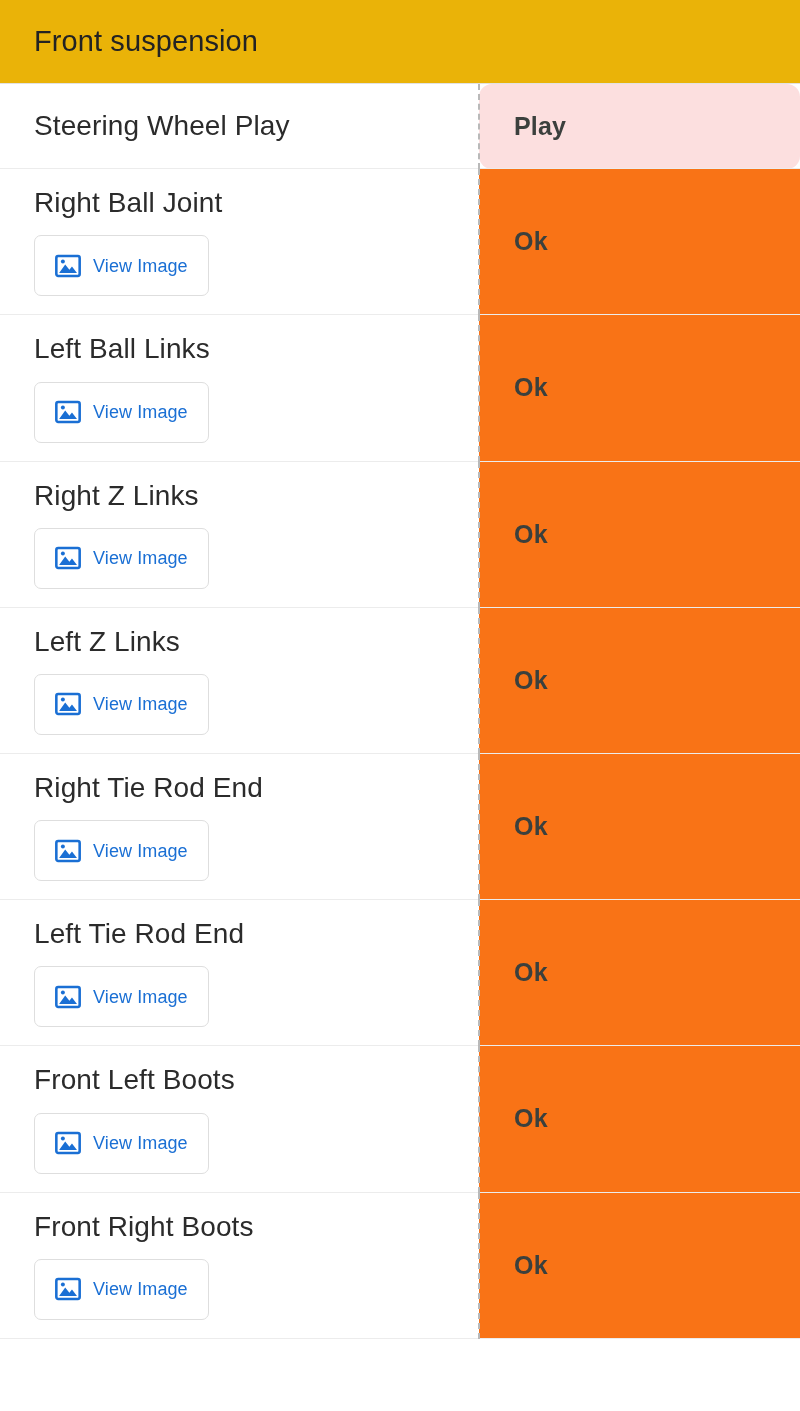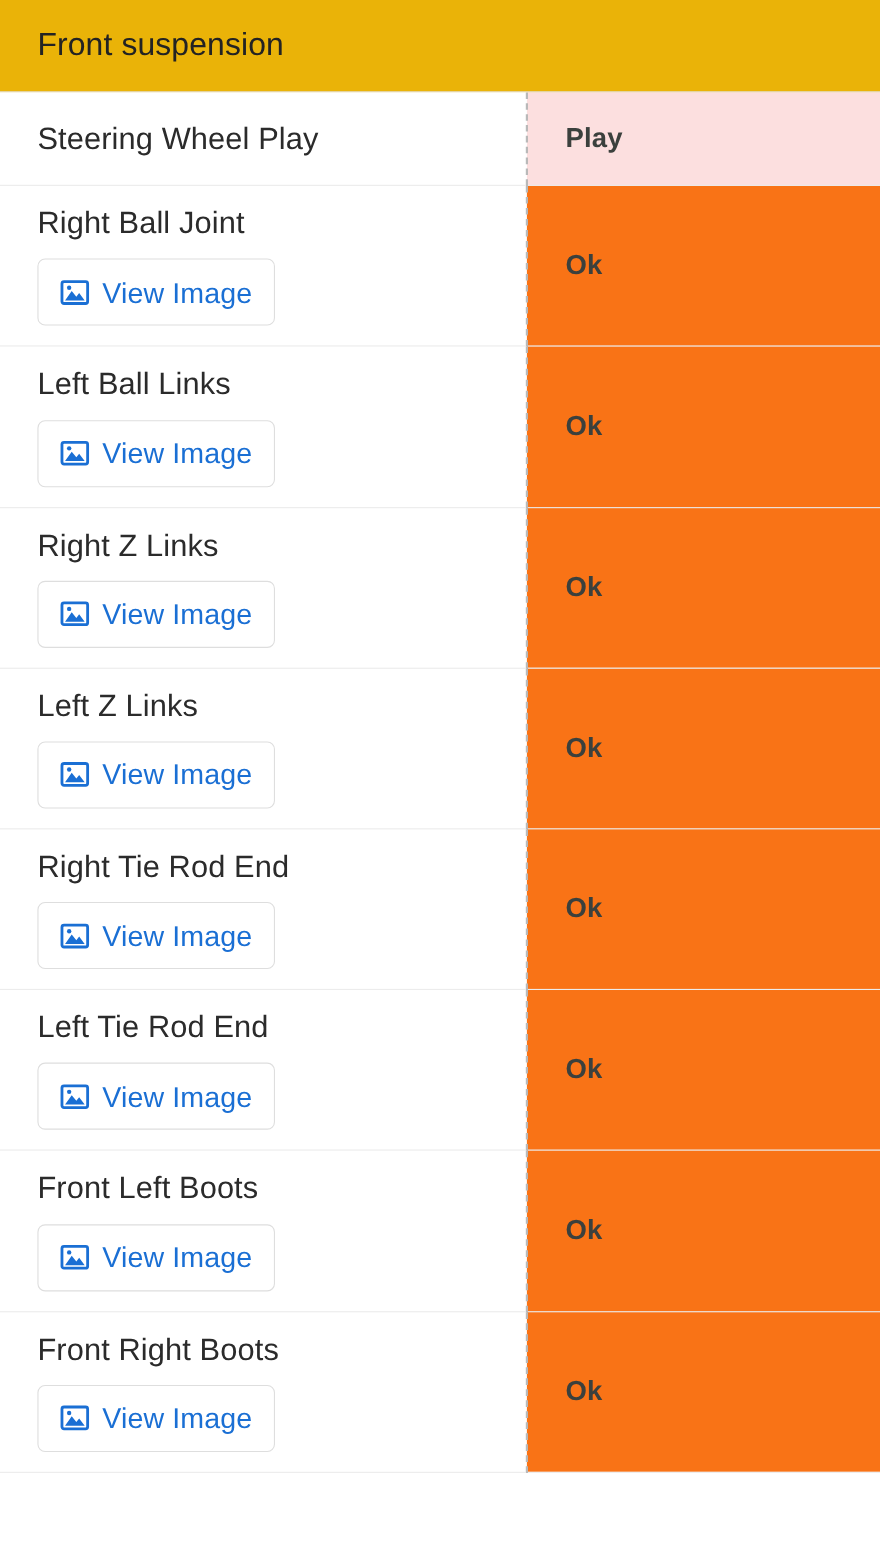--- a/index.html
+++ b/index.html
@@ -90,37 +90,37 @@
     gap: 11px;
     height: 61px;
     padding: 0 20px 0 19px;
     background: #ffffff;
     border: 1px solid #dedede;
     border-radius: 7px;
     cursor: pointer;
     font-family: inherit;
   }
   .view-image-btn .vi-label {
-    font-size: 26px;
+    font-size: 18px;
     color: #1a6fd4;
     font-weight: 400;
     line-height: 1;
     letter-spacing: 0.1px;
   }
   .image-icon {
     width: 28px;
     height: 28px;
     display: inline-block;
     flex: 0 0 auto;
   }
   .image-icon svg { display: block; }
 
   
   tr.row-compact td.cell-item { padding-top: 26px; padding-bottom: 26px; }
-  tr.row-compact td.cell-status { padding-top: 26px; padding-bottom: 26px; }
+  tr.row-compact td.cell-status { padding-top: 26px; padding-bottom: 26px; border-radius: 13px; }
 </style>
 </head>
 <body>
 
 <div class="panel">
 
   <div class="panel-header">
     <div class="panel-title">Front suspension</div>
   </div>
 

